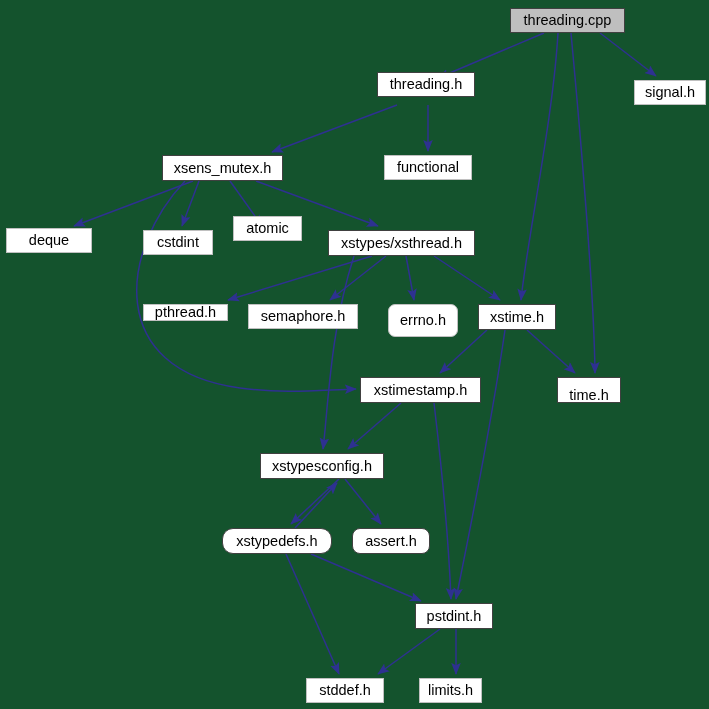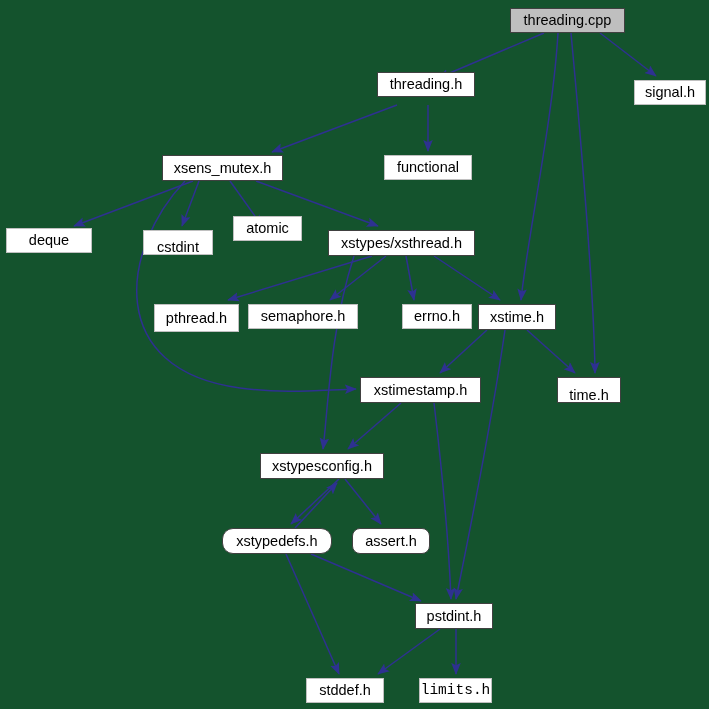--- a/index.html
+++ b/index.html
@@ -97,36 +97,36 @@
       </div>
       <div class="node " style="left: 384px; top: 155px; width: 88px; height: 25px;">
         <span>functional</span>
       </div>
       <div class="node strong" style="left: 162px; top: 155px; width: 121px; height: 26px;">
         <span>xsens_mutex.h</span>
       </div>
       <div class="node " style="left: 6px; top: 228px; width: 86px; height: 25px;">
         <span>deque</span>
       </div>
-      <div class="node " style="left: 143px; top: 230px; width: 70px; height: 25px; align-items: flex-end;">
+      <div class="node " style="left: 143px; top: 230px; width: 70px; height: 25px;">
         <span>cstdint</span>
       </div>
       <div class="node " style="left: 233px; top: 216px; width: 69px; height: 25px;">
         <span>atomic</span>
       </div>
       <div class="node strong" style="left: 328px; top: 230px; width: 147px; height: 26px;">
         <span>xstypes/xsthread.h</span>
       </div>
-      <div class="node " style="left: 154px; top: 304px; width: 85px; height: 28px;">
+      <div class="node " style="left: 143px; top: 304px; width: 85px; height: 17px;">
         <span>pthread.h</span>
       </div>
       <div class="node " style="left: 248px; top: 304px; width: 110px; height: 25px;">
         <span>semaphore.h</span>
       </div>
-      <div class="node " style="left: 402px; top: 304px; width: 70px; height: 25px;">
+      <div class="node " style="left: 388px; top: 304px; width: 70px; height: 33px; border-radius: 7px;">
         <span>errno.h</span>
       </div>
       <div class="node strong" style="left: 478px; top: 304px; width: 78px; height: 26px;">
         <span>xstime.h</span>
       </div>
       <div class="node strong" style="left: 360px; top: 377px; width: 121px; height: 26px;">
         <span>xstimestamp.h</span>
       </div>
       <div class="node strong" style="left: 557px; top: 377px; width: 64px; height: 26px; align-items: flex-end;">
         <span>time.h</span>
@@ -139,17 +139,17 @@
       </div>
       <div class="node strong" style="left: 352px; top: 528px; width: 78px; height: 26px; border-radius: 8px;">
         <span>assert.h</span>
       </div>
       <div class="node strong" style="left: 415px; top: 603px; width: 78px; height: 26px;">
         <span>pstdint.h</span>
       </div>
       <div class="node " style="left: 306px; top: 678px; width: 78px; height: 25px;">
         <span>stddef.h</span>
       </div>
-      <div class="node " style="left: 419px; top: 678px; width: 73px; height: 25px; font-family: Liberation Mono, monospace;">
+      <div class="node " style="left: 419px; top: 678px; width: 63px; height: 25px;">
         <span>limits.h</span>
       </div>
     </div>
 </div>
 
 </body></html>

